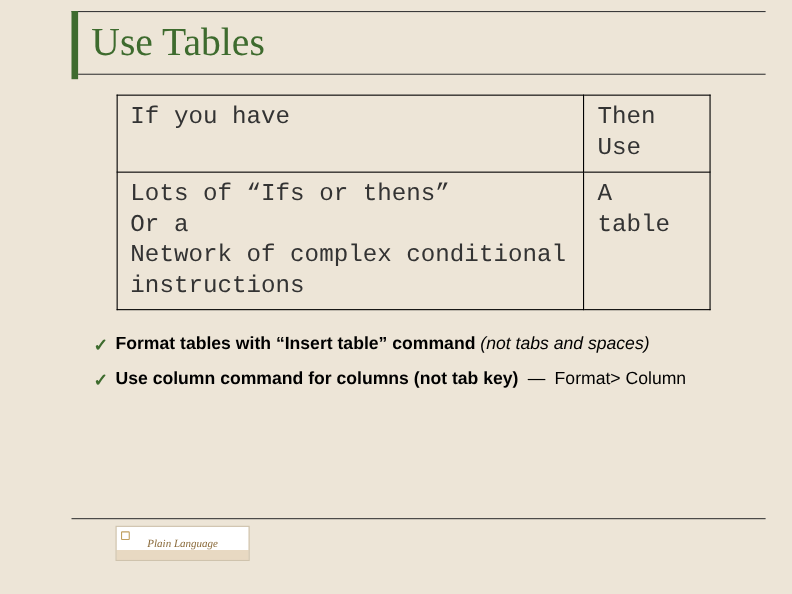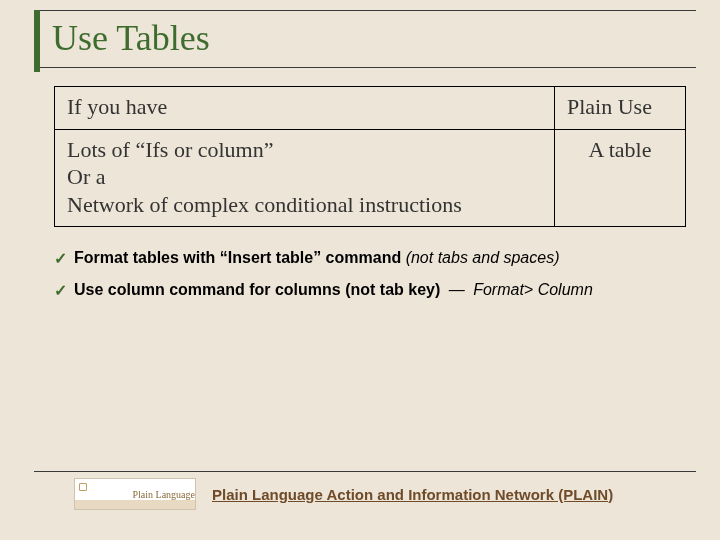--- a/index.html
+++ b/index.html
@@ -20,20 +20,21 @@
     font-family: Arial, Helvetica, sans-serif;
     color: var(--text);
     position: relative;
     overflow: hidden;
     box-sizing: border-box;
   }
   .slide {
     position: absolute;
     inset: 0;
     padding: 0;
+    margin-left: 31px;
   }
   
   .title-wrap {
     margin: 10px 24px 0 34px;
     border-top: 1px solid var(--rule);
     position: relative;
   }
   .title-wrap::before {
     content: "";
     position: absolute;
@@ -55,38 +56,37 @@
     border-top: 1px solid var(--rule);
     margin-left: 6px;
   }
 
   .content {
     padding: 18px 54px 0 54px;
   }
 
   table.guide {
     border-collapse: collapse;
-    width: 632px;
+    width: 540px;
     margin: 0 auto 22px auto;
-    font-family: Liberation Serif, serif;
+    font-family: Liberation Mono, monospace;
   }
   table.guide th, table.guide td {
     border: 1.5px solid #000;
     padding: 6px 12px 8px 12px;
     font-size: 22px;
     line-height: 1.25;
     vertical-align: top;
     text-align: left;
     font-weight: 400;
   }
   table.guide th {
     font-weight: 400;
   }
   table.guide td.center {
-    text-align: center;
   }
   table.guide td .row-line {
     display: block;
   }
 
   .tips {
     margin: 14px 0 0 0;
     padding: 0 0 0 0;
     font-size: 16px;
     color: #000;
@@ -101,21 +101,21 @@
   .tip .check {
     position: absolute;
     left: 0;
     top: 0;
     color: var(--green);
     font-weight: 700;
   }
   .tip .ital { font-style: italic; font-weight: 400; }
   .tip .norm { font-weight: 700; }
   .tip .dash { padding: 0 4px; font-weight: 400; }
-  .tip .trail { font-weight: 400; font-style: italic; }
+  .tip .trail { font-weight: 400; }
 
   
   .footer {
     position: absolute;
     left: 34px;
     right: 24px;
     bottom: 30px;
   }
   .footer-rule {
     border-top: 1px solid var(--rule);
@@ -128,23 +128,24 @@
     padding-left: 40px;
   }
   .footer-logo {
     width: 120px;
     height: 30px;
     background: linear-gradient(180deg, #fff 0%, #fff 70%, #e8d9c2 70%, #e8d9c2 100%);
     border: 1px solid #cfc3ad;
     position: relative;
     display: flex;
     align-items: center;
-    justify-content: flex-end;
+    justify-content: center;
     font-family: "Times New Roman", serif;
     font-size: 10px;
+    font-style: italic;
     color: #8a6a3a;
     overflow: hidden;
   }
   .footer-logo .mark {
     position: absolute;
     left: 4px;
     top: 4px;
     width: 6px;
     height: 6px;
     border: 1px solid #c0a060;
@@ -166,25 +167,25 @@
     <h1 class="title">Use Tables</h1>
     <div class="title-rule"></div>
   </div>
 
   <div class="content">
 
     <table class="guide">
       <tbody>
           <tr>
         <th>If you have</th>
-        <th>Plain Use</th>
+        <th>Then Use</th>
       </tr>
       <tr>
         <td>
-          <span class="row-line">Lots of “Ifs or column”</span>
+          <span class="row-line">Lots of “Ifs or thens”</span>
           <span class="row-line">Or a</span>
           <span class="row-line">Network of complex conditional instructions</span>
         </td>
         <td class="center">A table</td>
       </tr>
     </tbody>
       </table>
 
     <div class="tips">
       <div class="tip">
@@ -201,17 +202,16 @@
 
   </div>
 
   <div class="footer">
     <div class="footer-rule"></div>
     <div class="footer-row">
       <div class="footer-logo">
         <span class="mark"></span>
         <span>Plain Language</span>
       </div>
-      <div class="footer-text">Plain Language Action and Information Network (PLAIN)</div>
     </div>
   </div>
 
 </div>
 
 </body></html>

